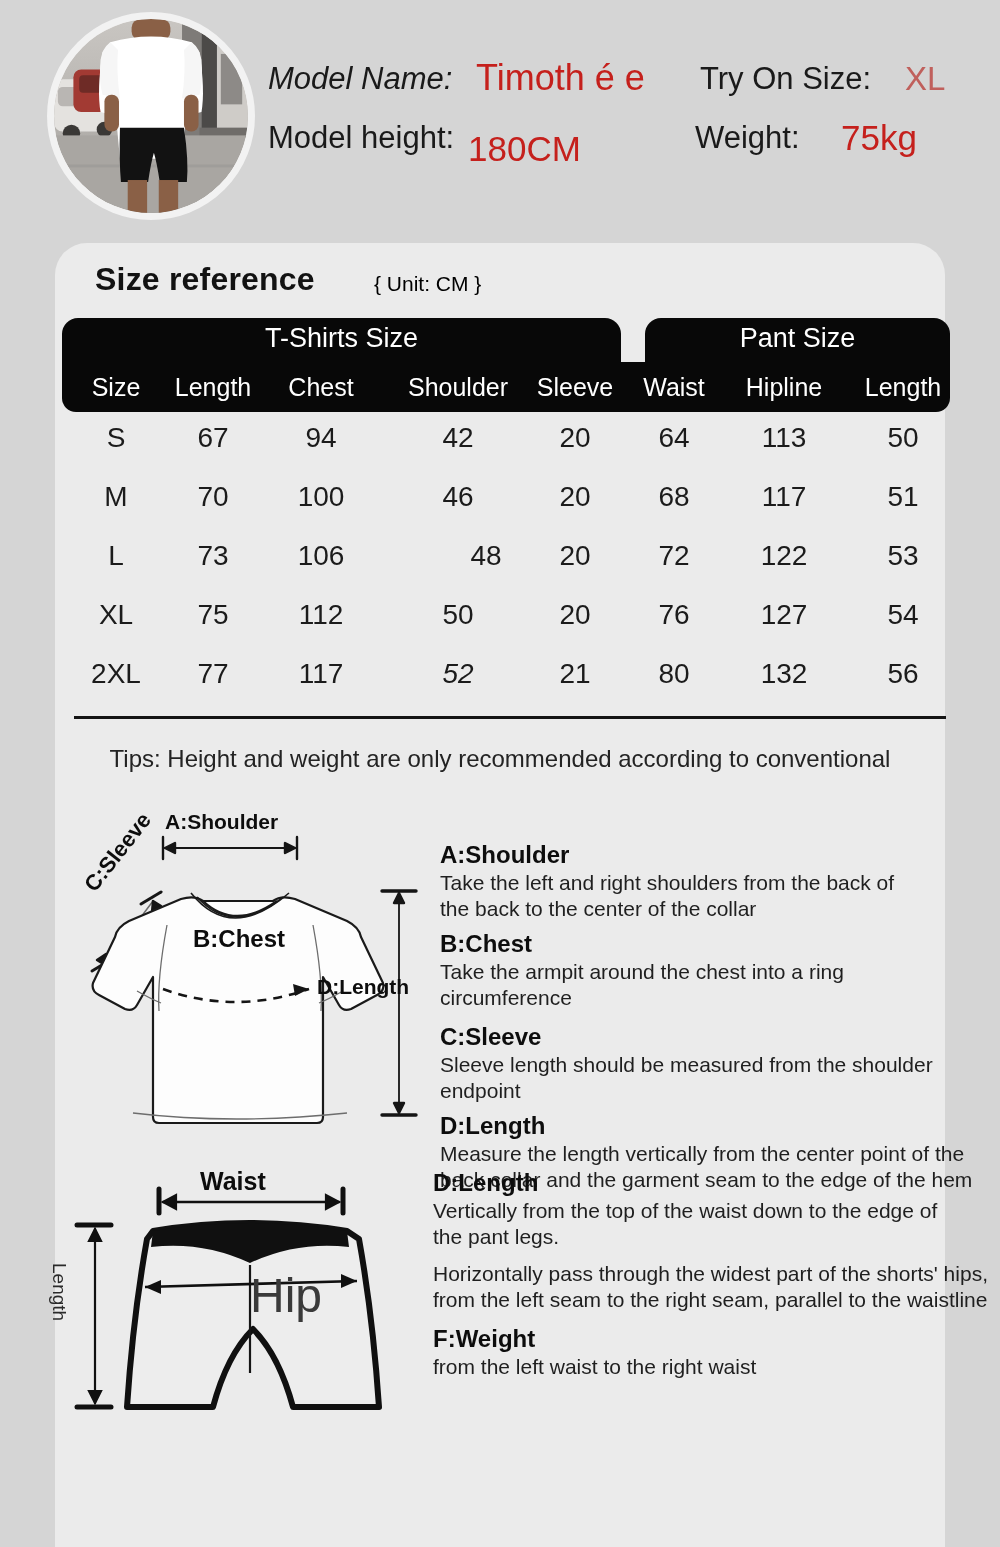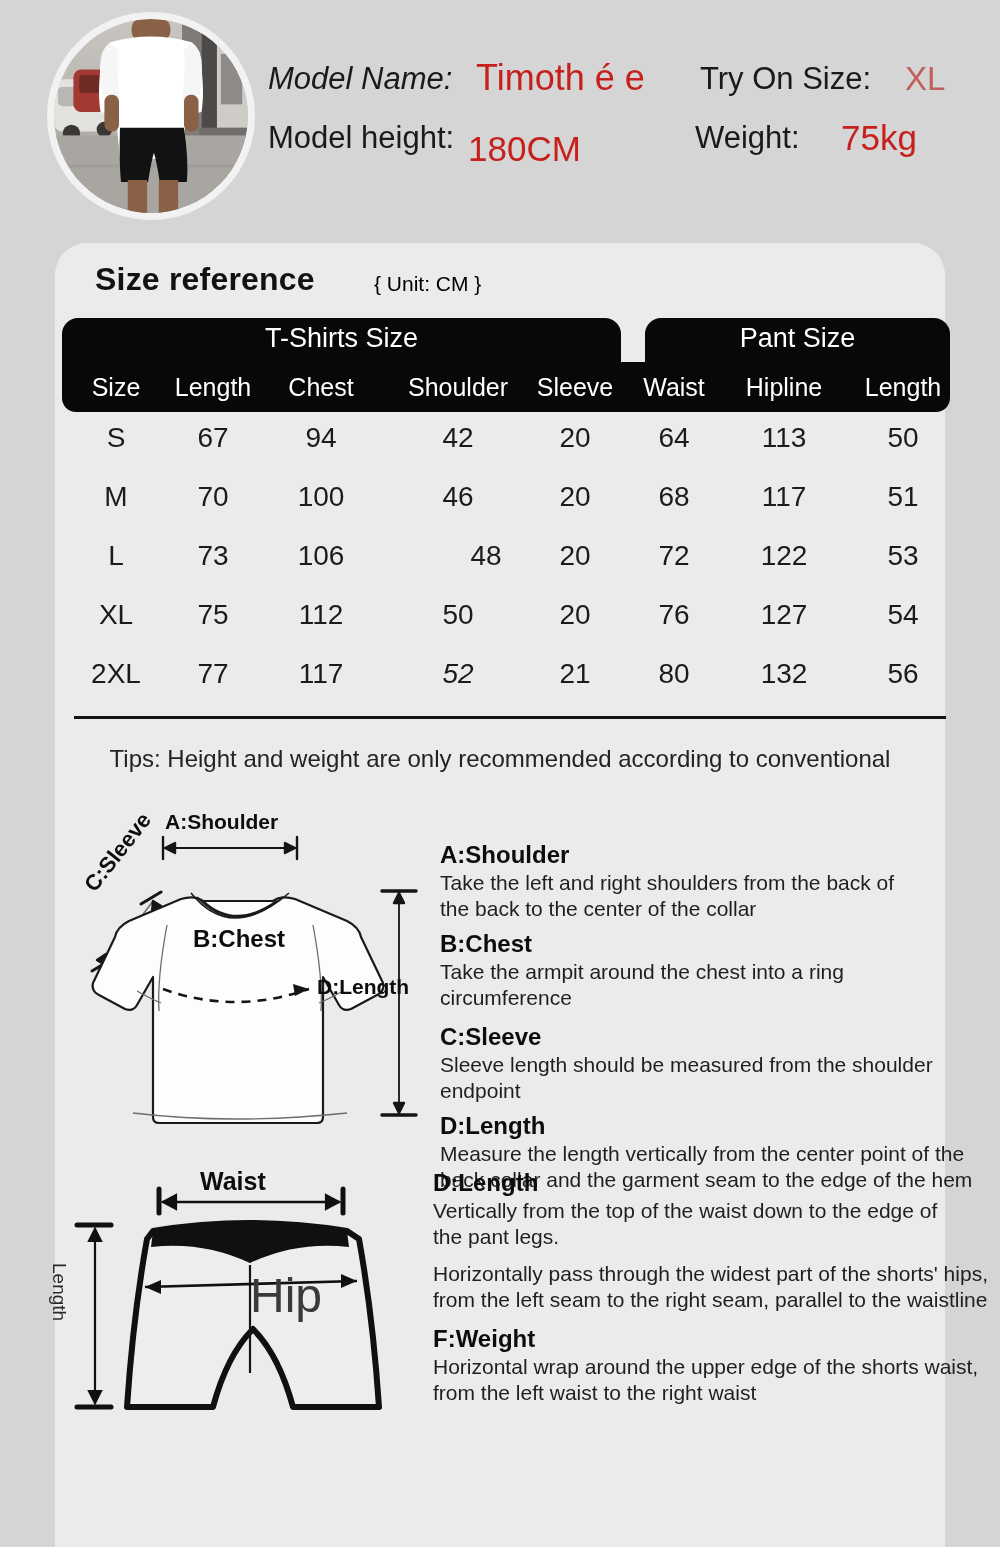--- a/index.html
+++ b/index.html
@@ -397,16 +397,15 @@
 
   <div class="shorts-desc" id="shorts-desc">
       <p class="d-head">D:Length</p>
       <p class="d-body">Vertically from the top of the waist down to the edge of</p>
       <p class="d-body">the pant legs.</p>
       <div class="sp10"></div>
       <p class="d-body">Horizontally pass through the widest part of the shorts' hips,</p>
       <p class="d-body">from the left seam to the right seam, parallel to the waistline</p>
       <div class="sp10"></div>
       <p class="d-head">F:Weight</p>
-      <p class="d-body">Horizontal wrap around the upper edge of the shorts waist,</p>
       <p class="d-body">from the left waist to the right waist</p>
     </div>
 </div>
 
 </body></html>

